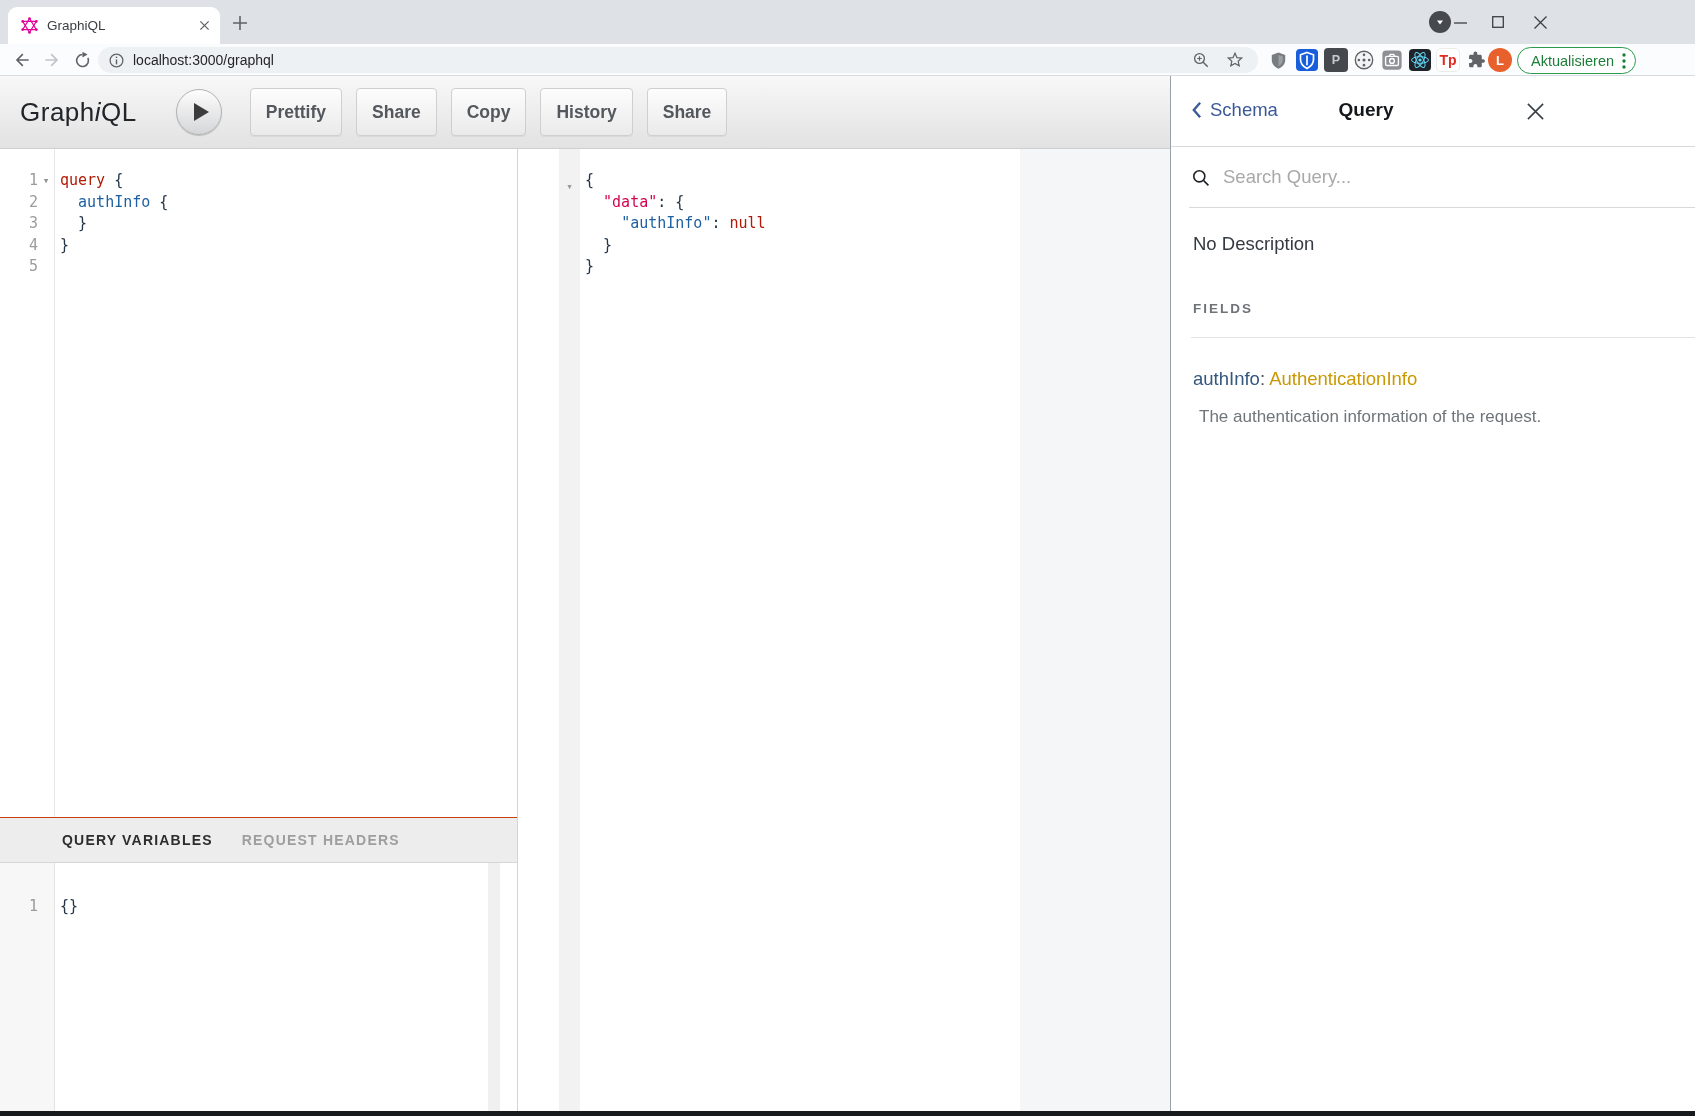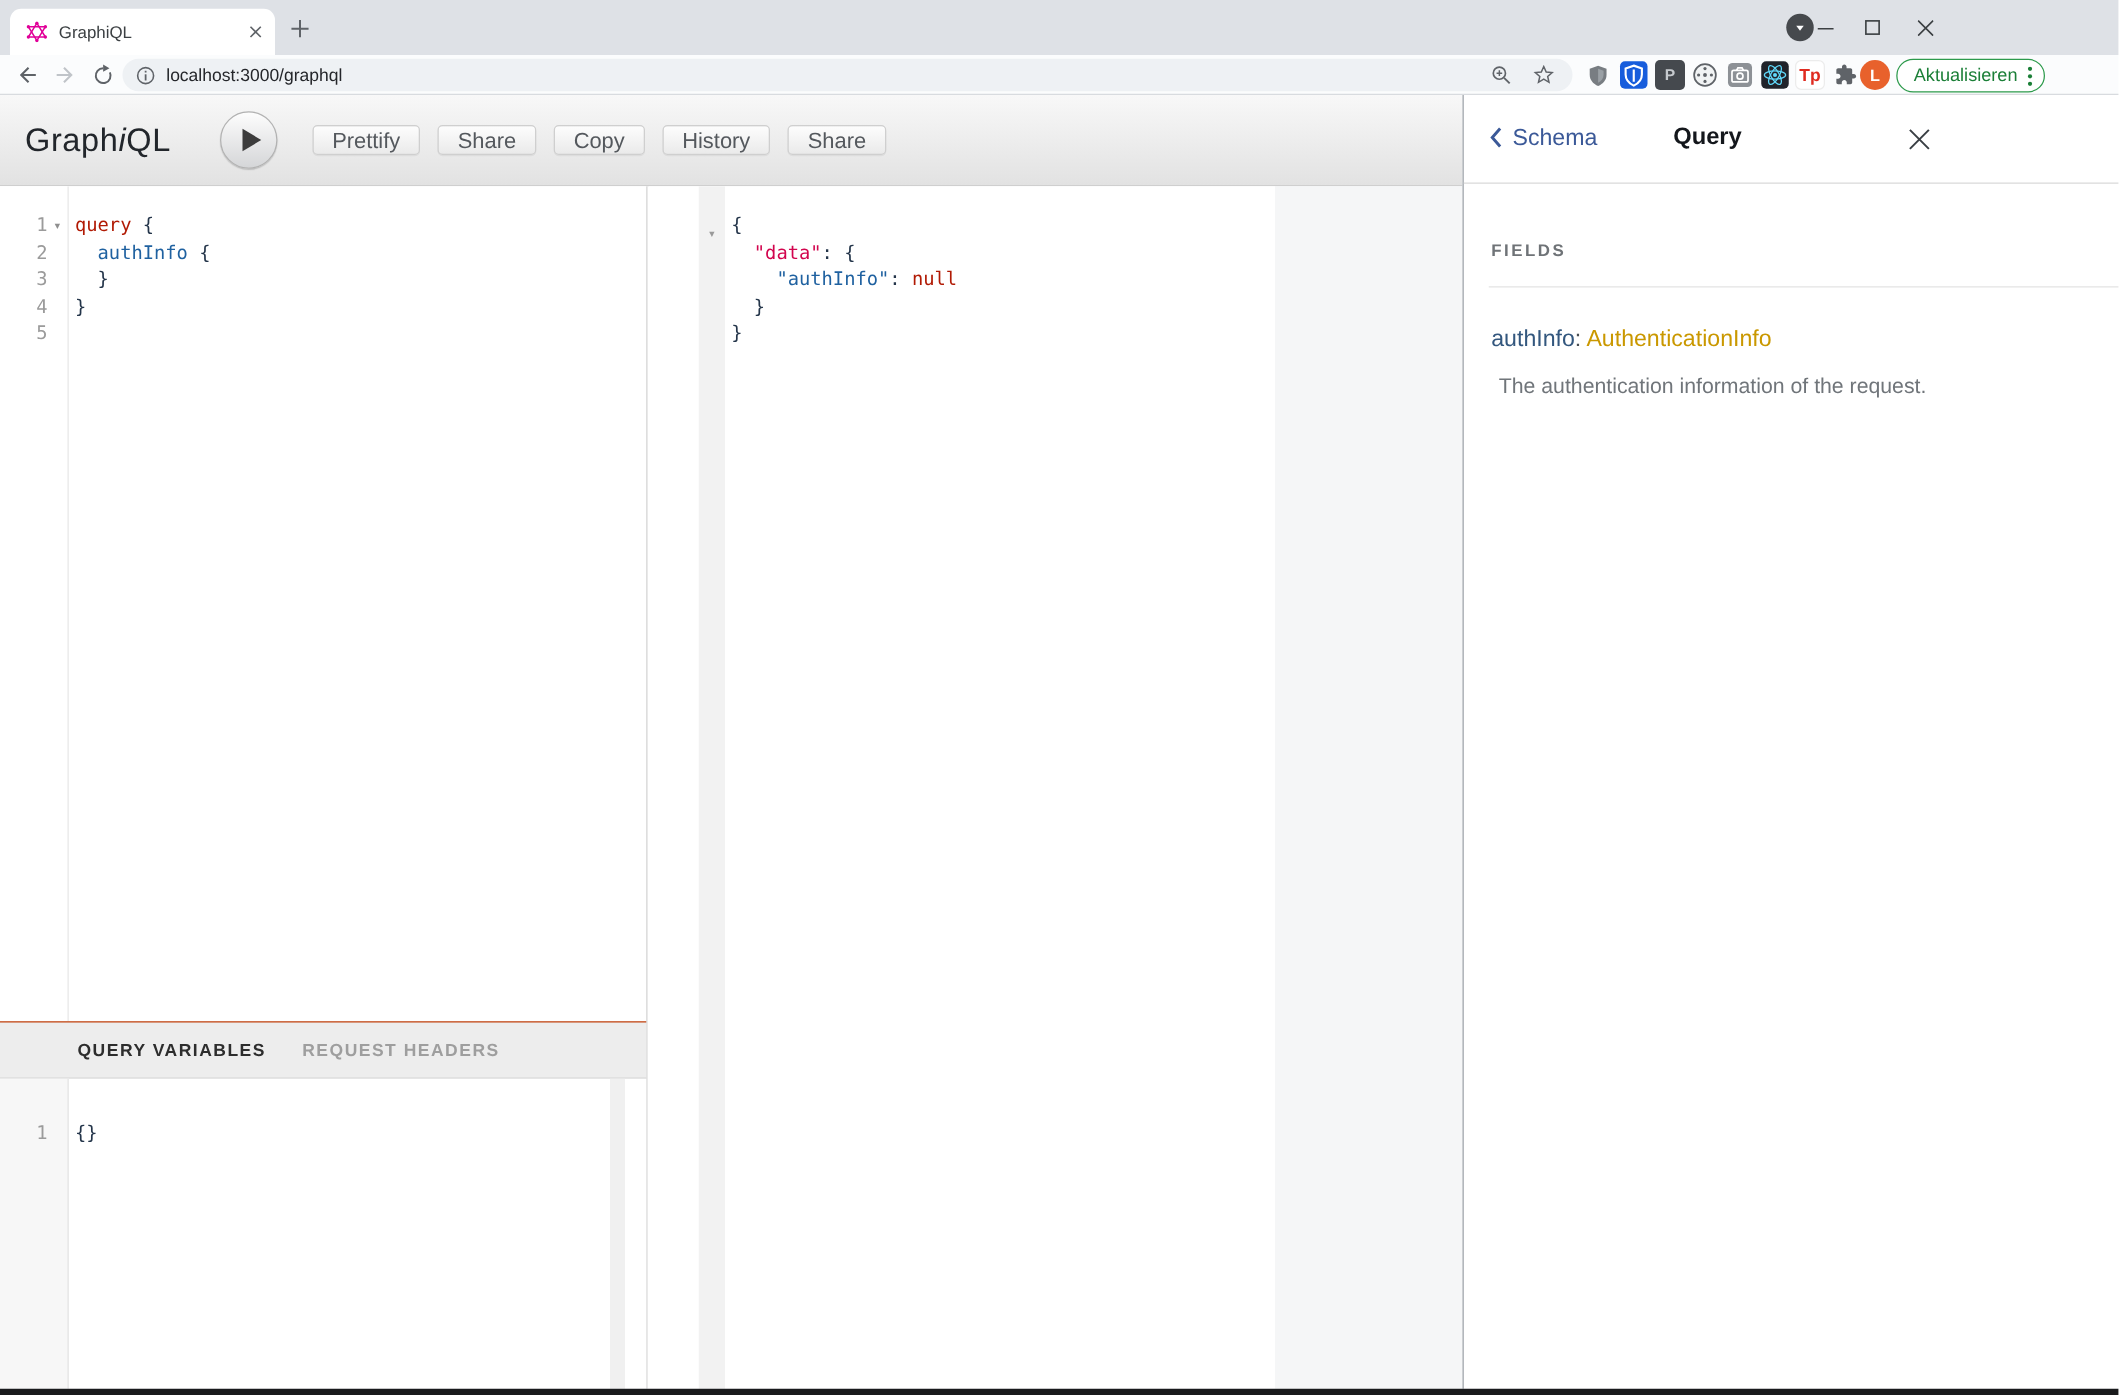--- a/index.html
+++ b/index.html
@@ -42,23 +42,23 @@
                 background:linear-gradient(#f8f8f8,#e2e2e2); border-bottom:1px solid #cfcfcf;
                 display:flex; align-items:center; }
   .gql-logo { margin-left:20px; font-size:26px; color:#22262b; letter-spacing:.5px; }
   .gql-logo .it { font-style:italic; }
   .exec-btn { margin-left:39px; width:46px; height:46px; border-radius:50%;
               background:linear-gradient(#fdfdfd,#d5d6d8); border:1px solid #b2b2b2;
               box-shadow:0 1px 1px rgba(0,0,0,.18); display:flex; align-items:center; justify-content:center;
               cursor:pointer; }
   .exec-tri { width:0; height:0; border-left:15px solid #3c3c3c; border-top:9px solid transparent;
               border-bottom:9px solid transparent; margin-left:5px; }
-  .tb-btn { height:24px; padding:0 15px; margin-left:14px; border:1px solid #cfcfcf; border-radius:4px;
+  .tb-btn { height:48px; padding:0 15px; margin-left:14px; border:1px solid #cfcfcf; border-radius:4px;
             background:linear-gradient(#fdfdfd,#eaeaea); color:#54585d; font-size:17.5px;
-            display:flex; align-items:center; box-shadow:0 1px 0 rgba(0,0,0,.05); cursor:pointer; }
+            display:flex; align-items:center; box-shadow:0 1px 0 rgba(0,0,0,.05); cursor:pointer;font-weight:bold; }
   .tb-btn.first { margin-left:28px; }
 
   
   .mono, .cl, .ln, .fold { font-family:"DejaVu Sans Mono",monospace; }
   .query-pane { position:absolute; left:0; top:149px; width:518px; height:962px; background:#fff;
                 border-right:1px solid #d4d4d4; }
   .q-code-area { position:absolute; left:0; top:0; right:0; height:668px; overflow:hidden; }
   .gutter { position:absolute; left:0; top:0; bottom:0; width:55px; background:#fff;
             border-right:1px solid #e7e7e7; padding-top:21px; }
   .gr { height:21.5px; display:flex; }
@@ -359,21 +359,31 @@
         </span>
         <span>Schema</span>
       </div>
       <div class="docs-title">Query</div>
       <div class="iconbtn docs-close">
         <svg width="19" height="19" viewBox="0 0 20 20">
             <path d="M2 2 L18 18 M18 2 L2 18" stroke="#3a3f44" stroke-width="1.7"></path>
           </svg>
       </div>
     </div>
+    <div class="docs-search">
+      <span>
+        <svg width="19" height="19" viewBox="0 0 24 24">
+            <circle cx="10.5" cy="10.5" r="7" fill="none" stroke="#1e2226" stroke-width="2"></circle>
+            <path d="M16 16 L22 22" stroke="#1e2226" stroke-width="2"></path>
+          </svg>
+      </span>
+      <input type="text" placeholder="Search Query..." style="">
+    </div>
     <div class="docs-body">
+      <div class="no-desc">No Description</div>
       <div class="fields-title">FIELDS</div>
       <hr class="fields-divider">
       <div class="field-row"><span class="field-name">authInfo</span><span class="field-colon">: </span><span class="field-type">AuthenticationInfo</span></div>
       <div class="field-desc">The authentication information of the request.</div>
     </div>
   </div>
 
   <div class="bottom-strip"></div>
 </div>
 

